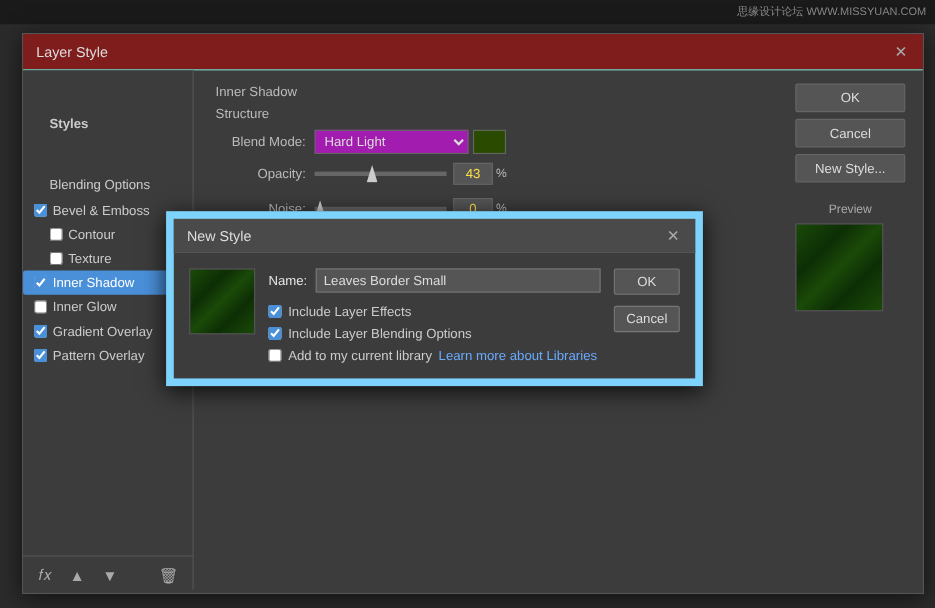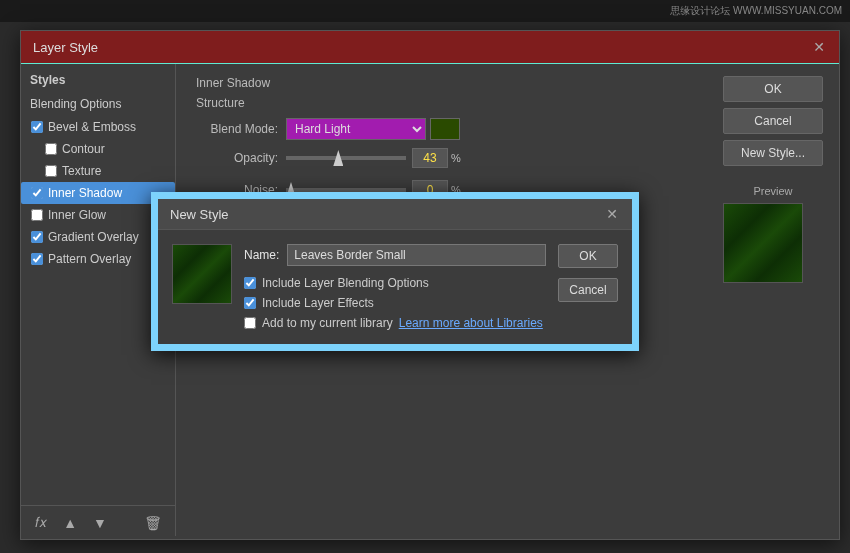--- a/index.html
+++ b/index.html
@@ -75,27 +75,28 @@
     .styles-panel {
       width: 155px;
       background: #3c3c3c;
       border-right: 1px solid #555;
       padding: 4px 0;
       display: flex;
       flex-direction: column;
     }
 
     .styles-item {
-      padding: 5px 9px;
+      padding: 5px 24px;
       cursor: pointer;
       color: #ccc;
       font-size: 12px;
       display: flex;
       align-items: center;
       gap: 5px;
+      margin-top: 32px;
     }
 
     .styles-item.section-header {
       font-weight: bold;
       color: #ccc;
     }
 
     .checkbox-item {
       display: flex;
       align-items: center;
@@ -413,21 +414,20 @@
     }
 
     .option-row label {
       color: #ccc;
       font-size: 12px;
     }
 
     .link-text {
       color: #6aaaff;
       font-size: 12px;
-      text-decoration: underline;
       cursor: pointer;
     }
 
     .new-style-buttons {
       display: flex;
       flex-direction: column;
       gap: 4px;
     }
 
     
@@ -581,27 +581,27 @@
       <div class="new-style-form">
 
         <div class="name-row">
           <span class="name-label">Name:</span>
           <input class="name-input" type="text" value="Leaves Border Small" style="">
         </div>
 
         <div class="new-style-options">
 
           <div class="option-row">
+            <input type="checkbox" checked="" id="opt1" style="">
+            <label for="opt1">Include Layer Effects</label>
+          </div>
+
+          <div class="option-row">
             <input type="checkbox" checked="" id="opt2" style="">
             <label for="opt2">Include Layer Blending Options</label>
-          </div>
-
-          <div class="option-row">
-            <input type="checkbox" checked="" id="opt1" style="">
-            <label for="opt1">Include Layer Effects</label>
           </div>
 
           <div class="option-row">
             <input type="checkbox" id="opt3" style="">
             <label for="opt3">Add to my current library</label>
             <span class="link-text">Learn more about Libraries</span>
           </div>
 
         </div>
       </div>

